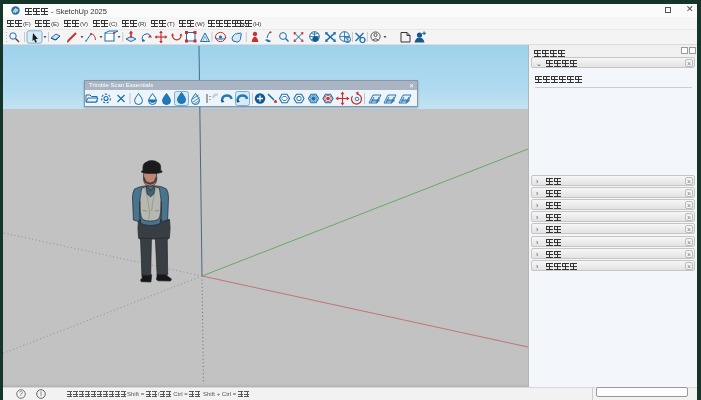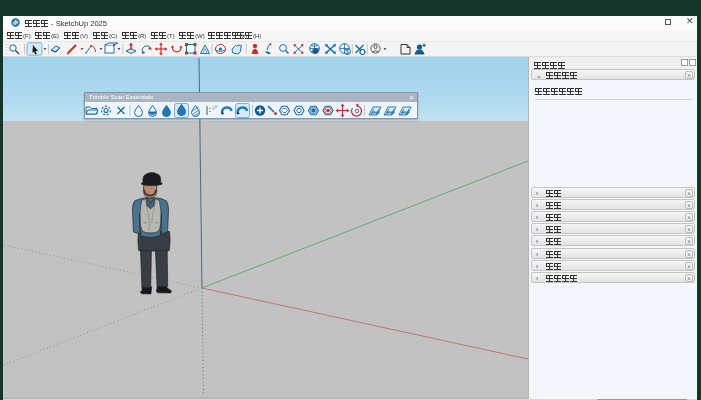--- a/index.html
+++ b/index.html
@@ -1,16 +1,16 @@
 <!DOCTYPE html>
 <html><head><meta charset="utf-8"><style>
 *{margin:0;padding:0;box-sizing:border-box}
 html,body{width:701px;height:400px;overflow:hidden}
 body{background:#15352b;font-family:"Liberation Sans",sans-serif;position:relative}
-#win{position:absolute;left:3px;top:16px;width:694px;height:292px;background:#fff}
+#win{position:absolute;left:3px;top:4px;width:694px;height:292px;background:#fff}
 
 .z{display:inline-block;width:7px;height:7px;margin-right:1px;vertical-align:-1px;
 background:linear-gradient(#343434,#343434) 0 0/7px 1px no-repeat,
 linear-gradient(#343434,#343434) 0 3px/7px 1px no-repeat,
 linear-gradient(#343434,#343434) 0 6px/7px 1px no-repeat,
 linear-gradient(#343434,#343434) 3px 0/1px 7px no-repeat,
 linear-gradient(#343434,#343434) 0 0/1px 4px no-repeat}
 .z6{display:inline-block;width:5px;height:6px;margin-right:1px;vertical-align:-1px;
 background:linear-gradient(#585858,#585858) 0 0/5px 1px no-repeat,
 linear-gradient(#585858,#585858) 0 3px/5px 1px no-repeat,

